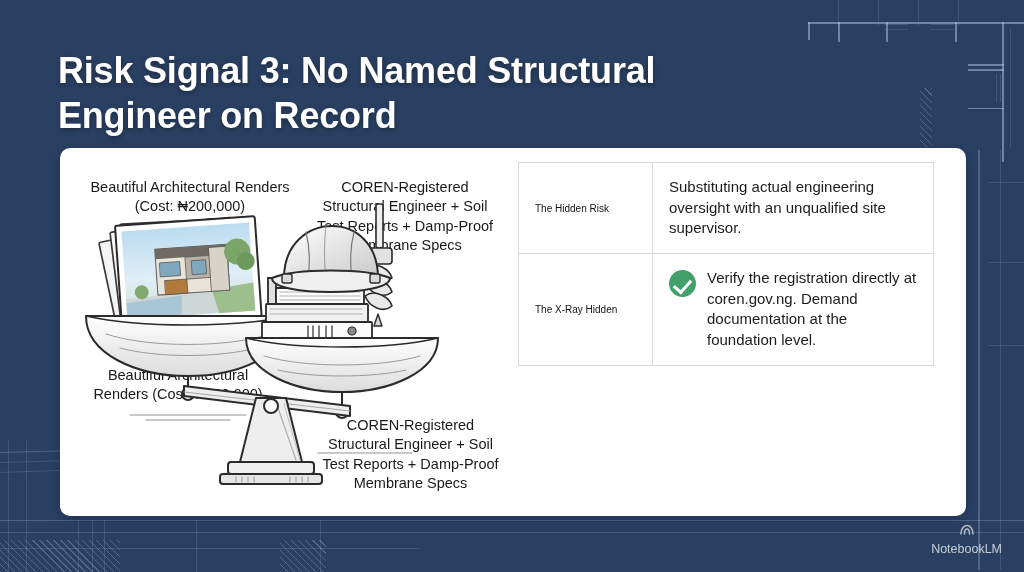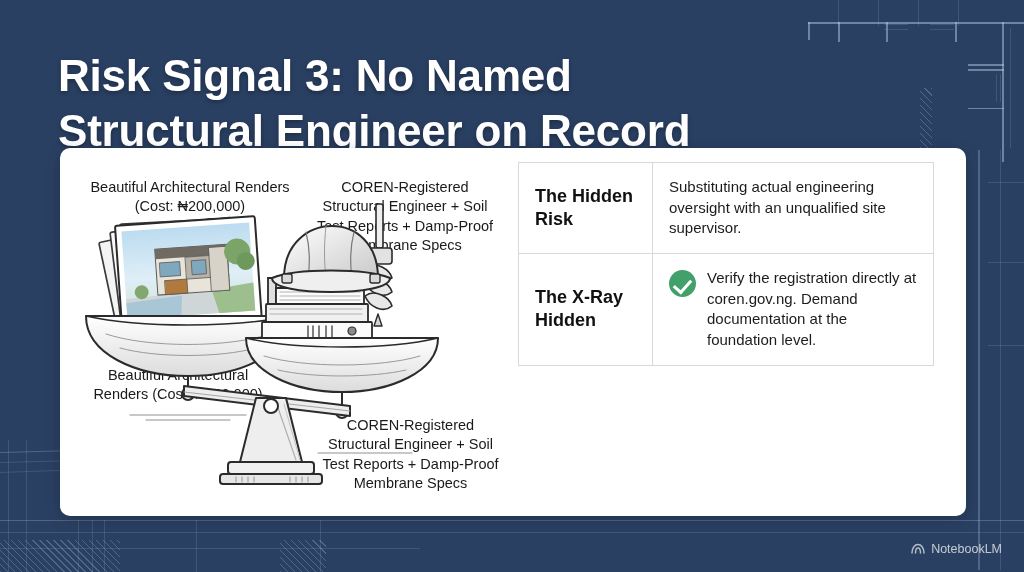--- a/index.html
+++ b/index.html
@@ -21,21 +21,21 @@
   .bp-line.bright { background: rgba(196,216,240,0.45); }
   .bp-hatch {
     position: absolute;
     background-image: repeating-linear-gradient(
       45deg, rgba(168,190,220,0.30) 0 1px, transparent 1px 5px);
   }
 
   
   #title {
     position: absolute; left: 58px; top: 48px; width: 660px;
-    color: #ffffff; font-size: 44px; font-weight: bold;
+    color: #ffffff; font-size: 36px; font-weight: bold;
     line-height: 1.26; letter-spacing: -0.2px;
     text-shadow: 0 2px 5px rgba(0,0,0,0.35);
   }
 
   
   #card {
     position: absolute; left: 60px; top: 148px;
     width: 906px; height: 368px;
     background: #ffffff; border-radius: 10px;
     box-shadow: 0 3px 14px rgba(0,0,0,0.22);
@@ -67,21 +67,21 @@
     width: 100%; border-collapse: collapse;
     table-layout: fixed;
   }
   table.risk-table td {
     border: 1px solid #d8d8d8;
     vertical-align: middle;
     padding: 14px 16px;
   }
   td.rt-key {
     width: 134px;
-    font-size: 18px; font-weight: bold; color: #111111;
+    font-size: 10px; font-weight: normal; color: #111111;
     line-height: 1.3;
   }
   td.rt-val {
     font-size: 15px; color: #1c1c1c; line-height: 1.38; border-radius: 29px;
   }
   .rt-val-inner { display: flex; align-items: flex-start; gap: 11px; }
   .check-icon {
     flex: 0 0 auto; width: 27px; height: 27px; border-radius: 50%;
     background: #42a06b; position: relative; margin-top: 2px;
   }
@@ -89,21 +89,21 @@
     content: ""; position: absolute;
     left: 8px; top: 6px; width: 8px; height: 14px;
     border: solid #ffffff; border-width: 0 3px 3px 0;
     transform: rotate(42deg);
   }
 
   
   #watermark {
     position: absolute; right: 22px; bottom: 16px;
     display: flex; align-items: center; gap: 6px;
-    color: rgba(255,255,255,0.72); font-size: 12.5px;
+    color: rgba(255,255,255,0.72); font-size: 12.5px; flex-direction: column;
   }
   #watermark svg { display: block; opacity: 0.8; }
 </style>
 </head>
 <body>
 
 <div id="slide">
 
   <div class="bp" style="left:0;top:0;width:1024px;height:572px;">
 

